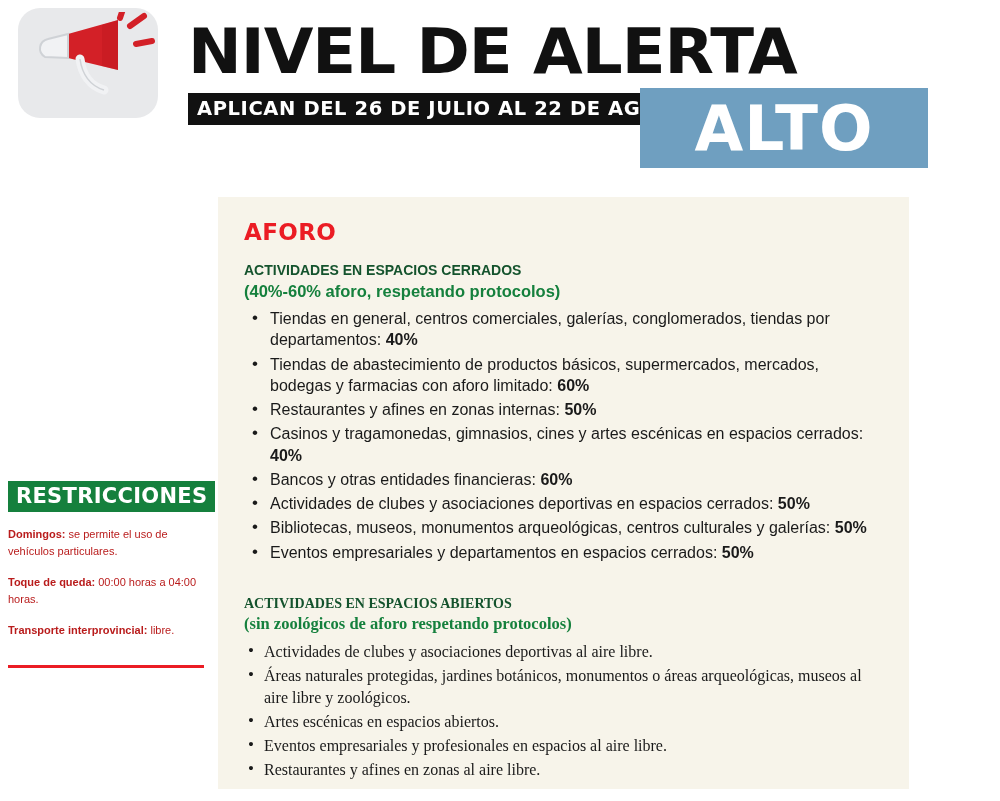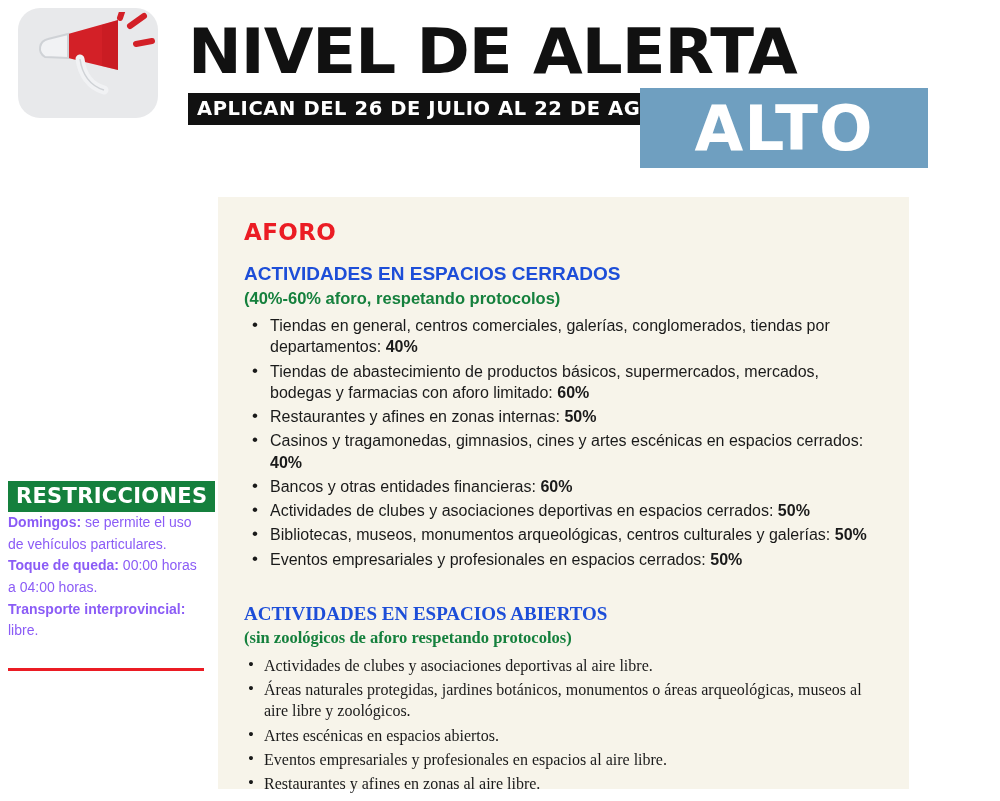--- a/index.html
+++ b/index.html
@@ -91,23 +91,24 @@
     background: #eb1c24;
     color: #ffffff;
     font-size: 21px;
     font-weight: bold;
     letter-spacing: 0.3px;
     padding: 3px 8px 4px 8px;
     display: inline-block;
     font-family: "DejaVu Sans", sans-serif;
   }
   .restr-para {
-    font-size: 14px;
+    font-size: 11px;
     line-height: 1.55;
-    color: #8b5cf6;
+    color: #b91c1c;
+    margin-top: 14px;
   }
   .restr-para strong { font-weight: bold; }
   #left-rule {
     margin-top: 26px;
     height: 3px;
     background: #eb1c24;
     width: 196px;
   }
 
   
@@ -122,23 +123,23 @@
   }
   #aforo-title {
     color: #eb1c24;
     font-size: 23px;
     font-weight: bold;
     letter-spacing: 0.4px;
     font-family: "DejaVu Sans", sans-serif;
     margin-bottom: 16px;
   }
   .section-head {
-    font-size: 19px;
-    font-weight: bold;
-    color: #1d4ed8;
+    font-size: 14px;
+    font-weight: bold;
+    color: #14532d;
     line-height: 1.38;
   }
   .section-sub {
     font-size: 16.5px;
     font-weight: bold;
     color: #15803d;
     line-height: 1.38;
     margin-bottom: 5px;
   }
   ul.items {
@@ -222,21 +223,21 @@
       <div class="section-head">ACTIVIDADES EN ESPACIOS CERRADOS</div>
       <div class="section-sub">(40%-60% aforo, respetando protocolos)</div>
       <ul class="items" id="closed-items">
           <li><span>Tiendas en general, centros comerciales, galerías, conglomerados, tiendas por departamentos: </span><b>40%</b></li>
           <li><span>Tiendas de abastecimiento de productos básicos, supermercados, mercados, bodegas y farmacias con aforo limitado: </span><b>60%</b></li>
           <li><span>Restaurantes  y afines en zonas internas: </span><b>50%</b></li>
           <li><span>Casinos y tragamonedas, gimnasios, cines y artes escénicas en espacios cerrados: </span><b>40%</b></li>
           <li><span>Bancos y otras entidades financieras: </span><b>60%</b></li>
           <li><span>Actividades de clubes y asociaciones deportivas en espacios cerrados: </span><b>50%</b></li>
           <li><span>Bibliotecas, museos, monumentos arqueológicas, centros culturales y galerías: </span><b>50%</b></li>
-          <li><span>Eventos empresariales y profesionales en espacios cerrados: </span><b>50%</b></li>
+          <li><span>Eventos empresariales y departamentos en espacios cerrados: </span><b>50%</b></li>
         </ul>
     </div>
 
     <div id="abiertos-block">
       <div class="section-head">ACTIVIDADES EN ESPACIOS ABIERTOS</div>
       <div class="section-sub">(sin zoológicos de aforo respetando protocolos)</div>
       <ul class="items" id="open-items">
           <li><span>Actividades de clubes y asociaciones deportivas al aire libre.</span></li>
           <li><span>Áreas naturales protegidas, jardines botánicos, monumentos o áreas arqueológicas, museos al aire libre y zoológicos.</span></li>
           <li><span>Artes escénicas en espacios abiertos.</span></li>

